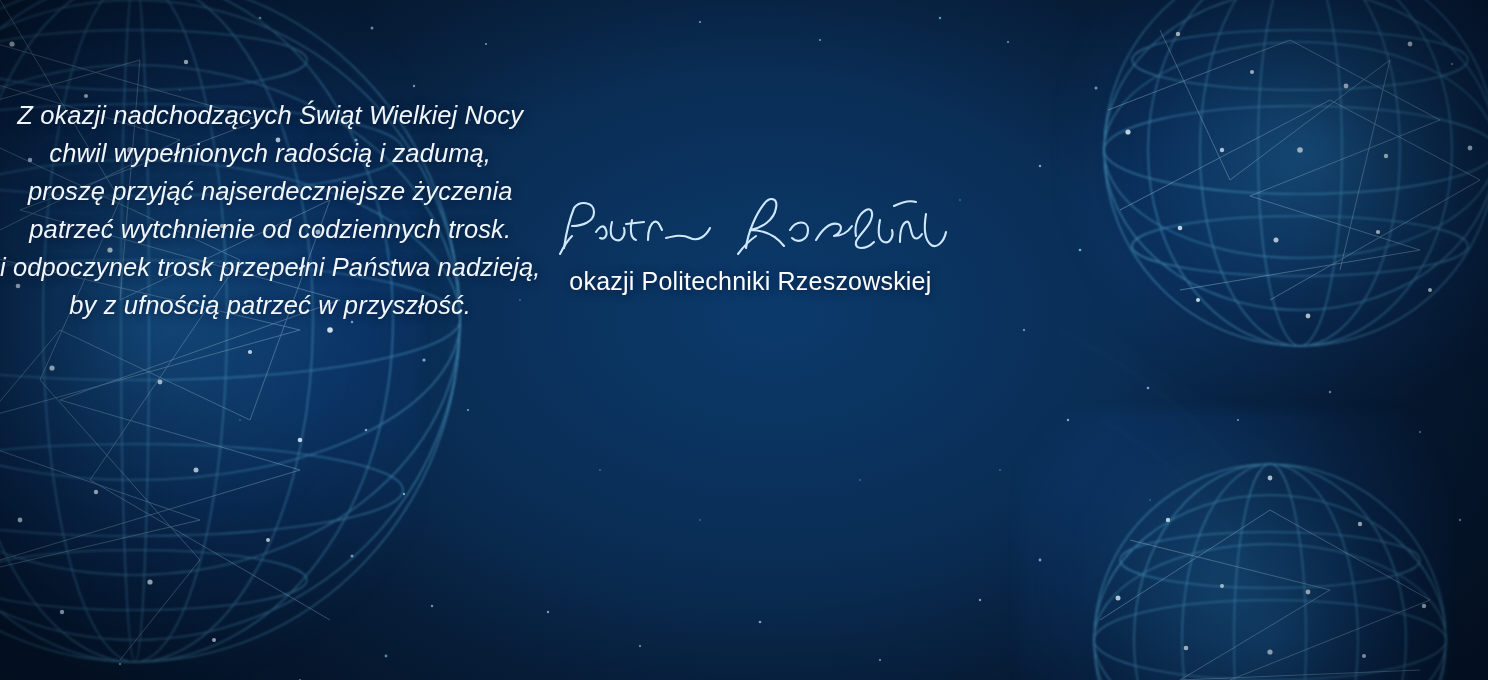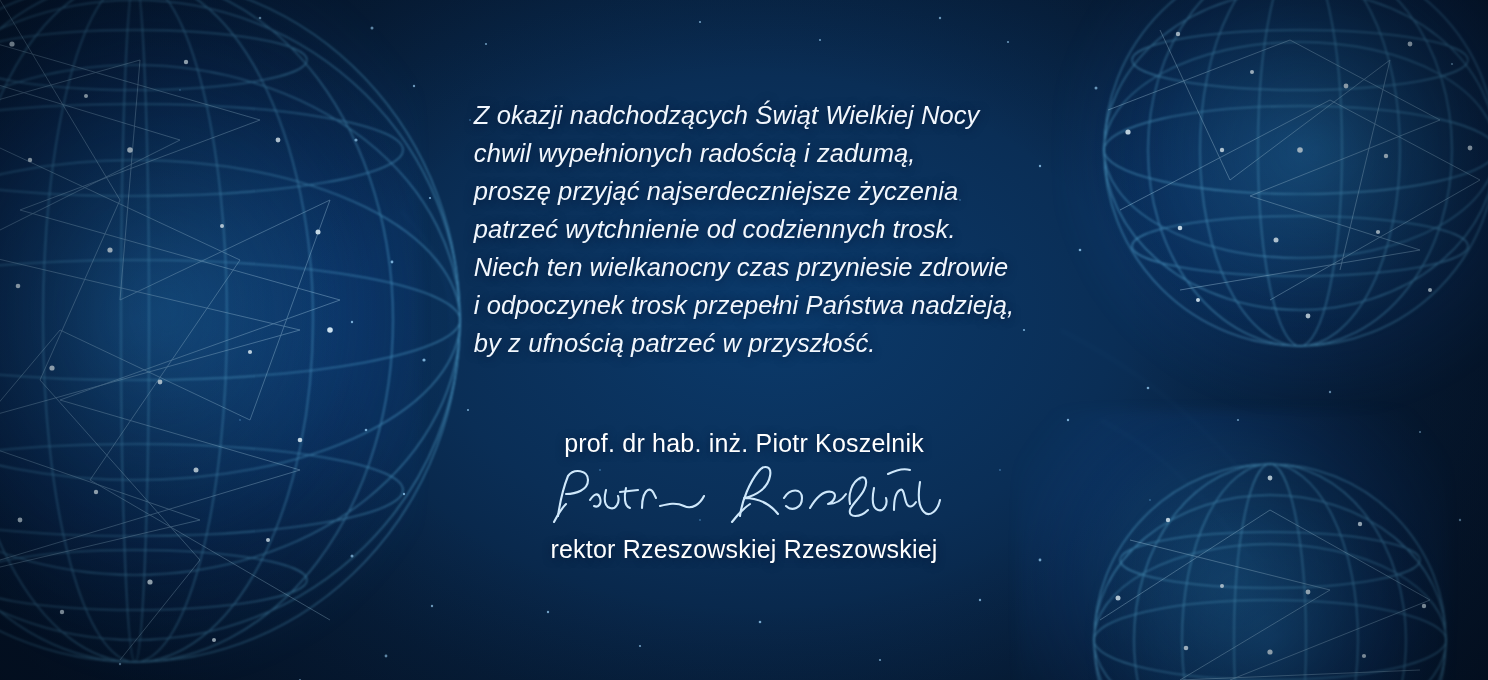--- a/index.html
+++ b/index.html
@@ -52,23 +52,23 @@
     filter: blur(6px);
   }
   svg.mesh { position: absolute; inset: 0; width: 1488px; height: 680px; }
 
   
   .content {
     position: absolute;
     left: 0; right: 0;
     top: 96px;
     display: flex;
-    flex-direction: column;
+    flex-direction: row;
     align-items: center;
-    text-align: left;
+    text-align: center;
     color: #ffffff;
   }
   .greeting {
     font-style: italic;
     font-size: 25.5px;
     line-height: 38px;
     letter-spacing: 0.1px;
     color: #f2f7fd;
     text-shadow: 0 1px 10px rgba(0, 20, 50, 0.75);
     max-width: 760px;
@@ -310,27 +310,25 @@
 
     <div class="vignette"></div>
   </div>
 
   <div class="content">
     <div class="greeting">
       <div>Z okazji nadchodzących Świąt Wielkiej Nocy</div>
       <div>chwil wypełnionych radością i zadumą,</div>
       <div>proszę przyjąć najserdeczniejsze życzenia</div>
       <div>patrzeć wytchnienie od codziennych trosk.</div>
-      <div>Niech ten wielkanocny czas przyniesie zdrowie</div>
       <div>i odpoczynek trosk przepełni Państwa nadzieją,</div>
       <div>by z ufnością patrzeć w przyszłość.</div>
     </div>
 
     <div class="sign-block">
-      <div class="signer-name">prof. dr hab. inż. Piotr Koszelnik</div>
 
       <div class="signature" title="Piotr Koszelnik">
         <svg width="400" height="66" viewBox="0 0 400 66" fill="none" stroke="#cfe8fb" stroke-width="2.1" stroke-linecap="round" stroke-linejoin="round">
 
           <path d="M14 52 C16 38, 20 22, 24 12 C30 4, 44 6, 44 16 C44 26, 32 30, 22 30"></path>
           <path d="M10 58 C14 50, 18 44, 22 40"></path>
 
           <path d="M46 36 C50 30, 54 28, 56 34 C58 40, 54 44, 50 42"></path>
           <path d="M62 26 C60 34, 60 42, 66 44 C72 46, 76 38, 74 32"></path>
           <path d="M82 24 C80 32, 80 42, 86 44"></path>
@@ -344,16 +342,16 @@
           <path d="M240 34 C246 24, 258 24, 258 34 C258 44, 248 48, 242 42"></path>
           <path d="M266 44 C272 34, 280 26, 288 28 C294 30, 290 38, 284 40 C292 40, 298 36, 302 30"></path>
           <path d="M306 40 C304 30, 308 18, 316 14 C322 11, 324 18, 320 26 C316 34, 308 40, 306 46 C304 54, 316 54, 324 46"></path>
           <path d="M330 24 C328 34, 328 44, 334 46 C340 48, 344 40, 342 34"></path>
           <path d="M350 46 C350 36, 352 28, 356 26 C360 24, 360 32, 362 38 C364 44, 368 44, 372 38"></path>
           <path d="M376 18 C374 30, 374 42, 380 48 C386 54, 394 46, 396 36"></path>
           <path d="M344 10 C352 6, 360 4, 366 6"></path>
         </svg>
       </div>
 
-      <div class="signer-role">rektor Rzeszowskiej Rzeszowskiej</div>
+      <div class="signer-role">okazji Politechniki Rzeszowskiej</div>
     </div>
   </div>
 </div>
 
 </body></html>

